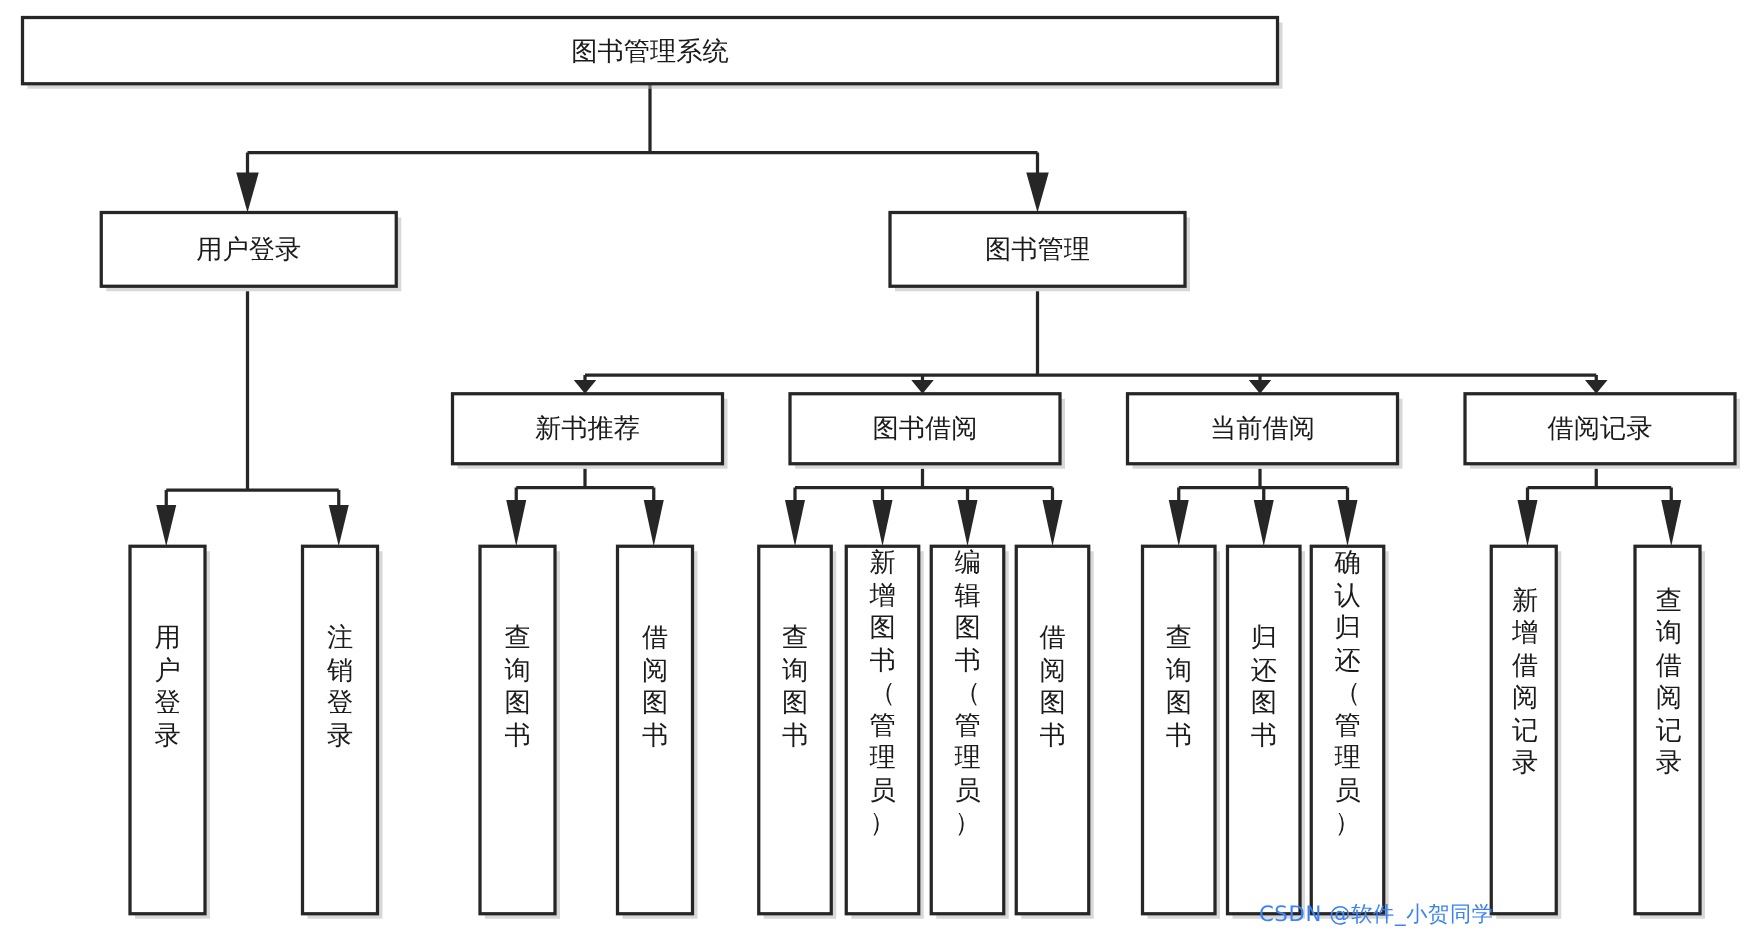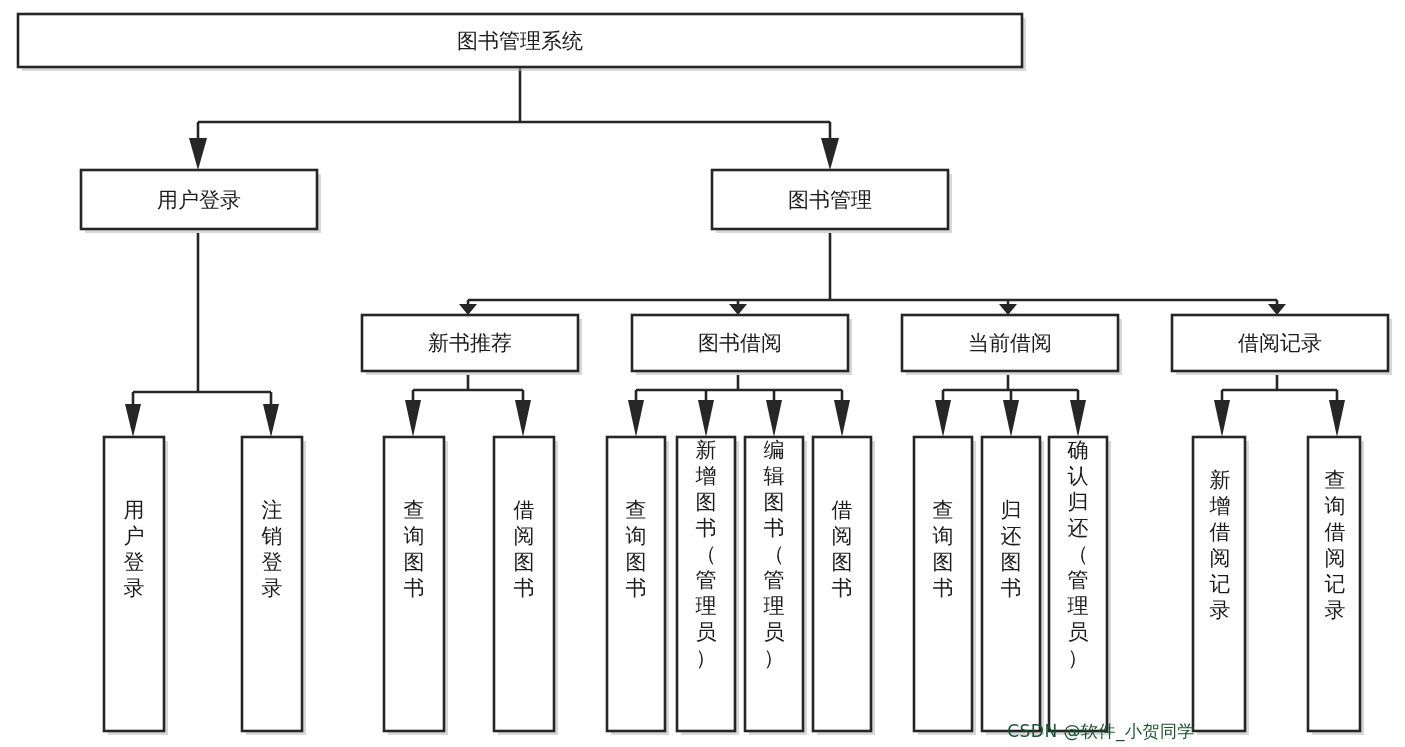--- a/index.html
+++ b/index.html
@@ -60,21 +60,21 @@
     fill: #1b1b1b;
     text-anchor: middle;
     white-space: pre;
   }
   .watermark {
     position: absolute;
     right: 12px;
     bottom: 4px;
     font-family: "DejaVu Sans", "Liberation Sans", sans-serif;
     font-size: 17px;
-    color: #14532d;
+    color: #3b82f6;
     letter-spacing: 0.5px;
     user-select: none;
     pointer-events: none;
   }
 </style>
 </head>
 <body>
 
 <div id="diagram-root">
 

